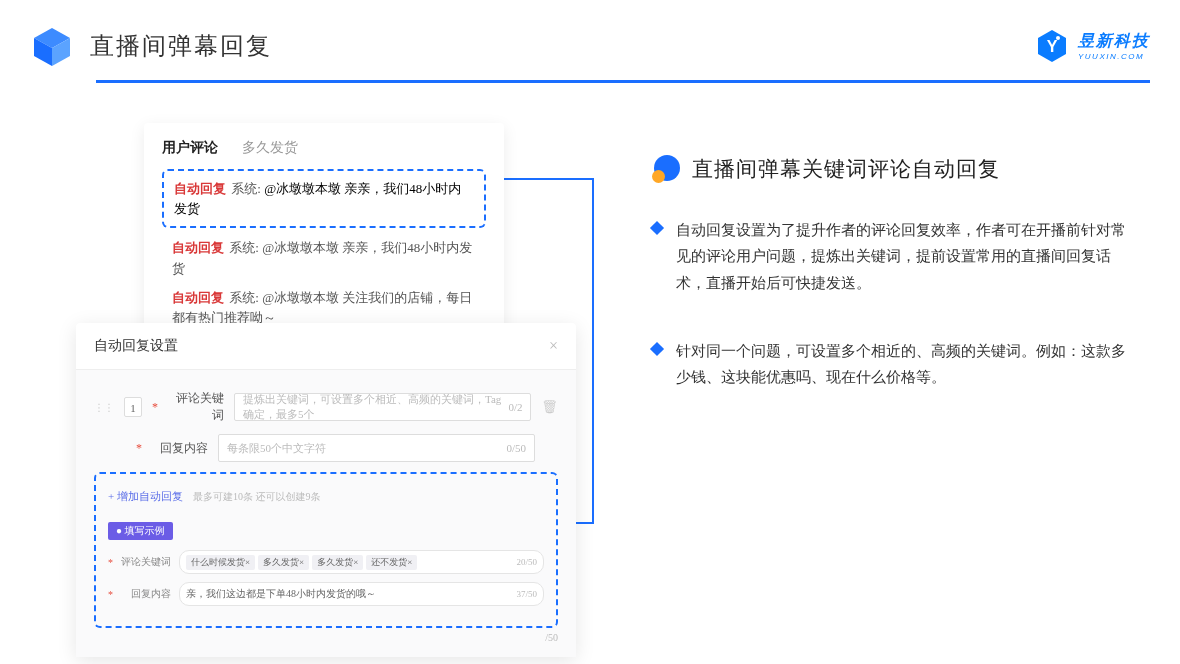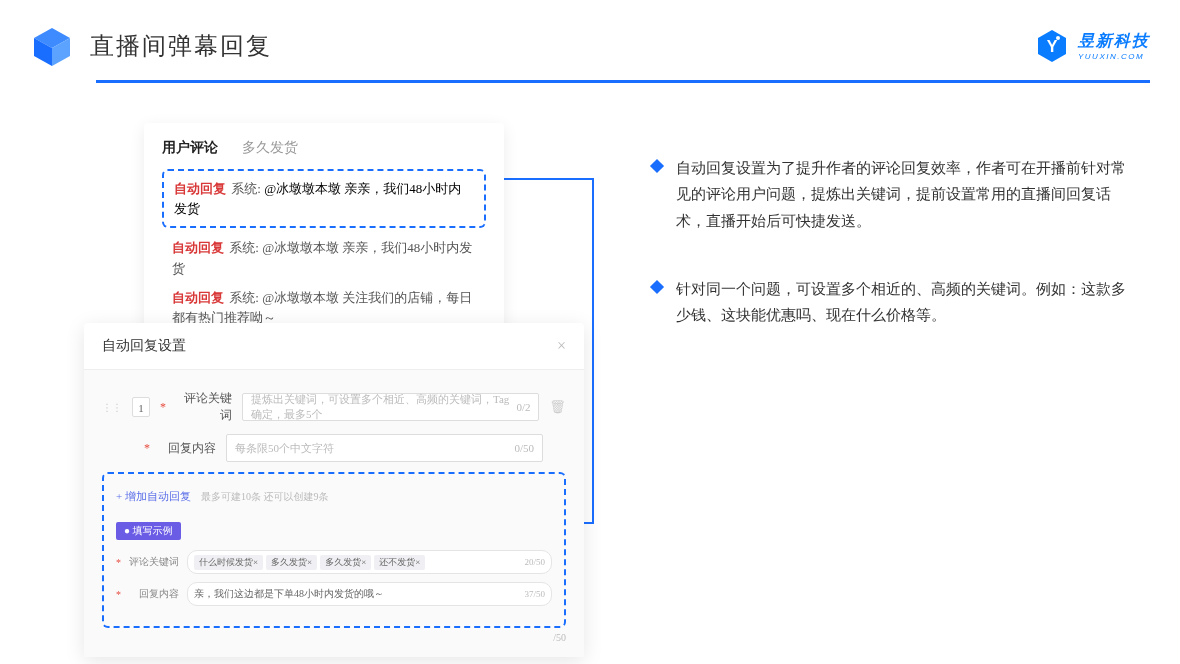--- a/index.html
+++ b/index.html
@@ -26,21 +26,21 @@
 .comments-card { position: absolute; top: 0; left: 72px; width: 360px; background: #fff; border-radius: 4px; box-shadow: 0 4px 16px rgba(0,0,0,0.08); padding: 16px 18px; }
 .tabs { display: flex; gap: 24px; font-size: 14px; margin-bottom: 12px; }
 .tab-active { font-weight: 700; color: #222; }
 .tab-inactive { color: #999; }
 .highlight-box { border: 2px dashed #1a6eff; border-radius: 6px; padding: 8px 10px; margin-bottom: 10px; font-size: 13px; line-height: 1.5; position: relative; }
 .auto-badge { color: #d93838; font-weight: 600; margin-right: 2px; }
 .sys-label { color: #555; }
 .comment-line { font-size: 13px; color: #555; line-height: 1.6; margin-bottom: 8px; padding: 0 10px; }
 
 
-.settings-panel { position: absolute; top: 200px; left: 12px; width: 500px; background: #fff; border-radius: 4px; box-shadow: 0 4px 20px rgba(0,0,0,0.1); }
+.settings-panel { position: absolute; top: 200px; left: 4px; width: 500px; background: #fff; border-radius: 4px; box-shadow: 0 4px 20px rgba(0,0,0,0.1); }
 .panel-header { display: flex; align-items: center; padding: 14px 18px; border-bottom: 1px solid #eee; font-size: 14px; color: #333; }
 .close-x { margin-left: auto; color: #bbb; font-size: 16px; cursor: pointer; }
 .panel-body { padding: 20px 18px 14px 18px; background: #fafafb; }
 .form-row { display: flex; align-items: center; gap: 10px; margin-bottom: 10px; font-size: 12px; }
 .row-num { width: 18px; height: 20px; border: 1px solid #ddd; border-radius: 2px; text-align: center; line-height: 20px; font-size: 11px; color: #666; background: #fff; }
 .req-star { color: #e74c3c; }
 .field-label { color: #555; width: 56px; text-align: right; }
 .field-input { flex: 1; height: 28px; border: 1px solid #ddd; border-radius: 2px; background: #fff; padding: 0 8px; font-size: 11px; color: #bbb; display: flex; align-items: center; justify-content: space-between; }
 .char-count { color: #bbb; font-size: 11px; margin-left: 6px; }
 .trash-icon { color: #ccc; font-size: 13px; }
@@ -175,20 +175,27 @@
               <span class="ex-count">37/50</span>
             </div>
           </div>
         </div>
         <div style="text-align:right;font-size:10px;color:#bbb;margin-top:4px;">/50</div>
       </div>
     </div>
   </div>
 
   <div class="right-col">
+    <div class="section-head">
+      <div class="bubble-icon">
+        <div class="bubble-blue"></div>
+        <div class="bubble-orange"></div>
+      </div>
+      <div class="section-title">直播间弹幕关键词评论自动回复</div>
+    </div>
     <div class="bullet-item">
       <div class="diamond"></div>
       <div class="bullet-text">自动回复设置为了提升作者的评论回复效率，作者可在开播前针对常见的评论用户问题，提炼出关键词，提前设置常用的直播间回复话术，直播开始后可快捷发送。</div>
     </div>
     <div class="bullet-item">
       <div class="diamond"></div>
       <div class="bullet-text">针对同一个问题，可设置多个相近的、高频的关键词。例如：这款多少钱、这块能优惠吗、现在什么价格等。</div>
     </div>
   </div>
 </div>

